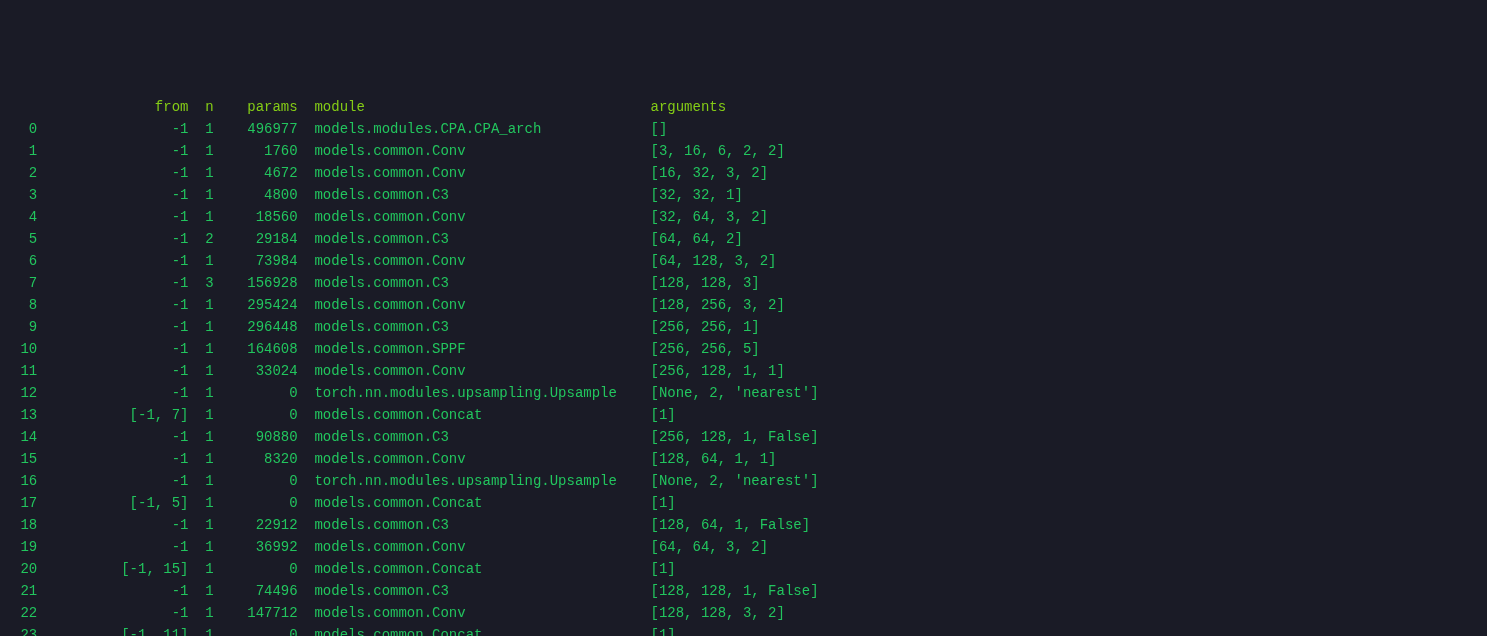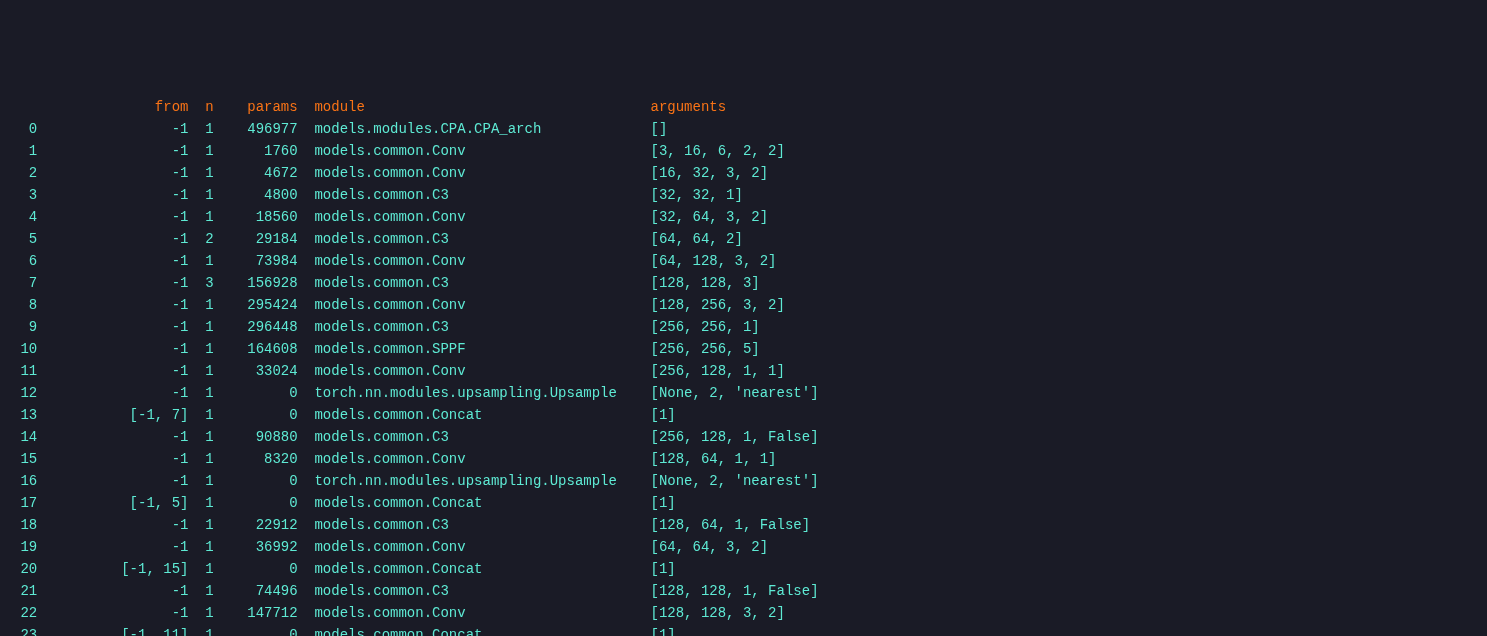--- a/index.html
+++ b/index.html
@@ -15,24 +15,24 @@
       line-height: 22px;
       padding: 8px 12px;
       white-space: pre;
       position: relative;
       min-height: 636px;
     }
     .terminal-output {
       white-space: pre;
     }
     .header-row {
-      color: #f97316;
+      color: #84cc16;
     }
     .data-row {
-      color: #5eead4;
+      color: #22c55e;
     }
   </style>
 </head>
 <body>
 
 
 
 <div class="terminal-output"><div class="header-row">                 from  n    params  module                                  arguments</div><div id="rows-container"><div class="data-row">  0                -1  1    496977  models.modules.CPA.CPA_arch             []</div><div class="data-row">  1                -1  1      1760  models.common.Conv                      [3, 16, 6, 2, 2]</div><div class="data-row">  2                -1  1      4672  models.common.Conv                      [16, 32, 3, 2]</div><div class="data-row">  3                -1  1      4800  models.common.C3                        [32, 32, 1]</div><div class="data-row">  4                -1  1     18560  models.common.Conv                      [32, 64, 3, 2]</div><div class="data-row">  5                -1  2     29184  models.common.C3                        [64, 64, 2]</div><div class="data-row">  6                -1  1     73984  models.common.Conv                      [64, 128, 3, 2]</div><div class="data-row">  7                -1  3    156928  models.common.C3                        [128, 128, 3]</div><div class="data-row">  8                -1  1    295424  models.common.Conv                      [128, 256, 3, 2]</div><div class="data-row">  9                -1  1    296448  models.common.C3                        [256, 256, 1]</div><div class="data-row"> 10                -1  1    164608  models.common.SPPF                      [256, 256, 5]</div><div class="data-row"> 11                -1  1     33024  models.common.Conv                      [256, 128, 1, 1]</div><div class="data-row"> 12                -1  1         0  torch.nn.modules.upsampling.Upsample    [None, 2, 'nearest']</div><div class="data-row"> 13           [-1, 7]  1         0  models.common.Concat                    [1]</div><div class="data-row"> 14                -1  1     90880  models.common.C3                        [256, 128, 1, False]</div><div class="data-row"> 15                -1  1      8320  models.common.Conv                      [128, 64, 1, 1]</div><div class="data-row"> 16                -1  1         0  torch.nn.modules.upsampling.Upsample    [None, 2, 'nearest']</div><div class="data-row"> 17           [-1, 5]  1         0  models.common.Concat                    [1]</div><div class="data-row"> 18                -1  1     22912  models.common.C3                        [128, 64, 1, False]</div><div class="data-row"> 19                -1  1     36992  models.common.Conv                      [64, 64, 3, 2]</div><div class="data-row"> 20          [-1, 15]  1         0  models.common.Concat                    [1]</div><div class="data-row"> 21                -1  1     74496  models.common.C3                        [128, 128, 1, False]</div><div class="data-row"> 22                -1  1    147712  models.common.Conv                      [128, 128, 3, 2]</div><div class="data-row"> 23          [-1, 11]  1         0  models.common.Concat                    [1]</div></div></div>
 
 

